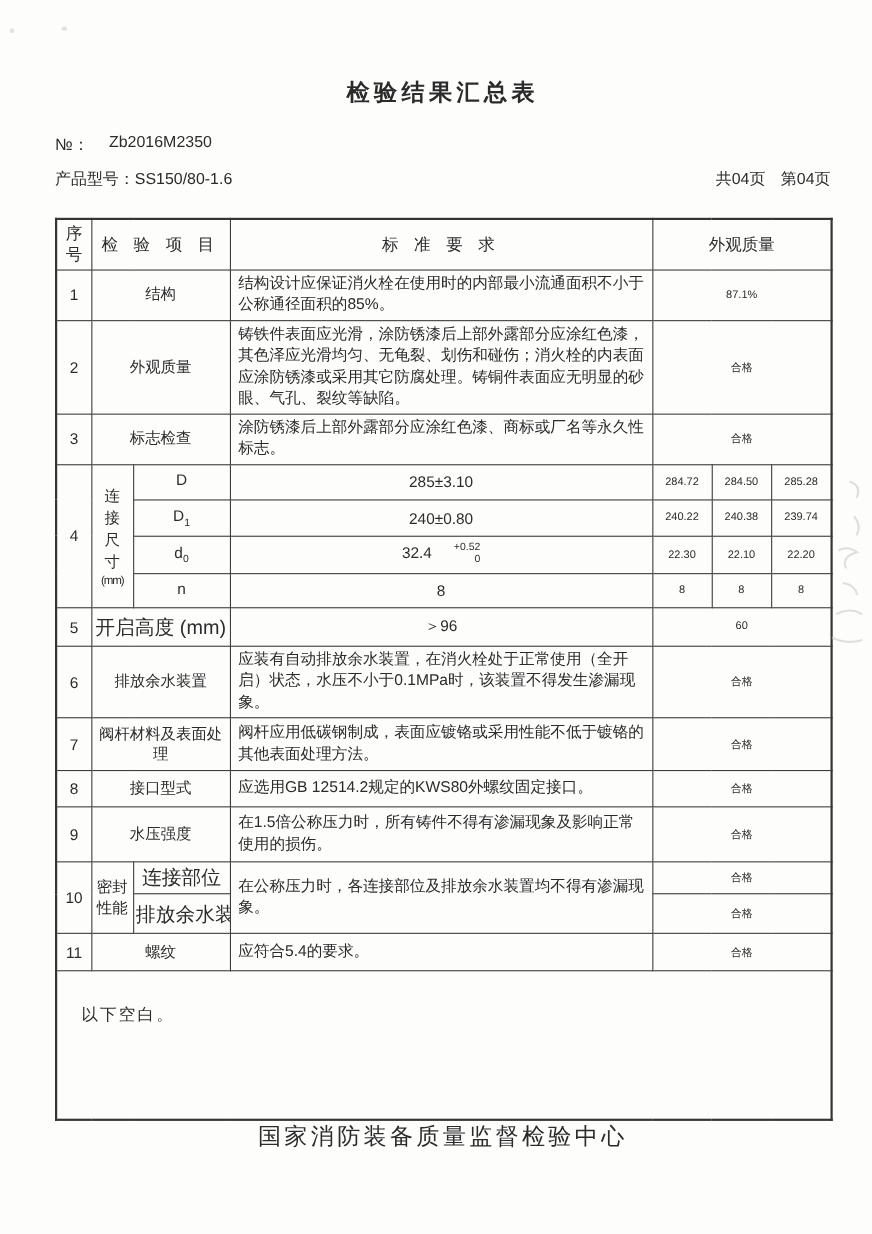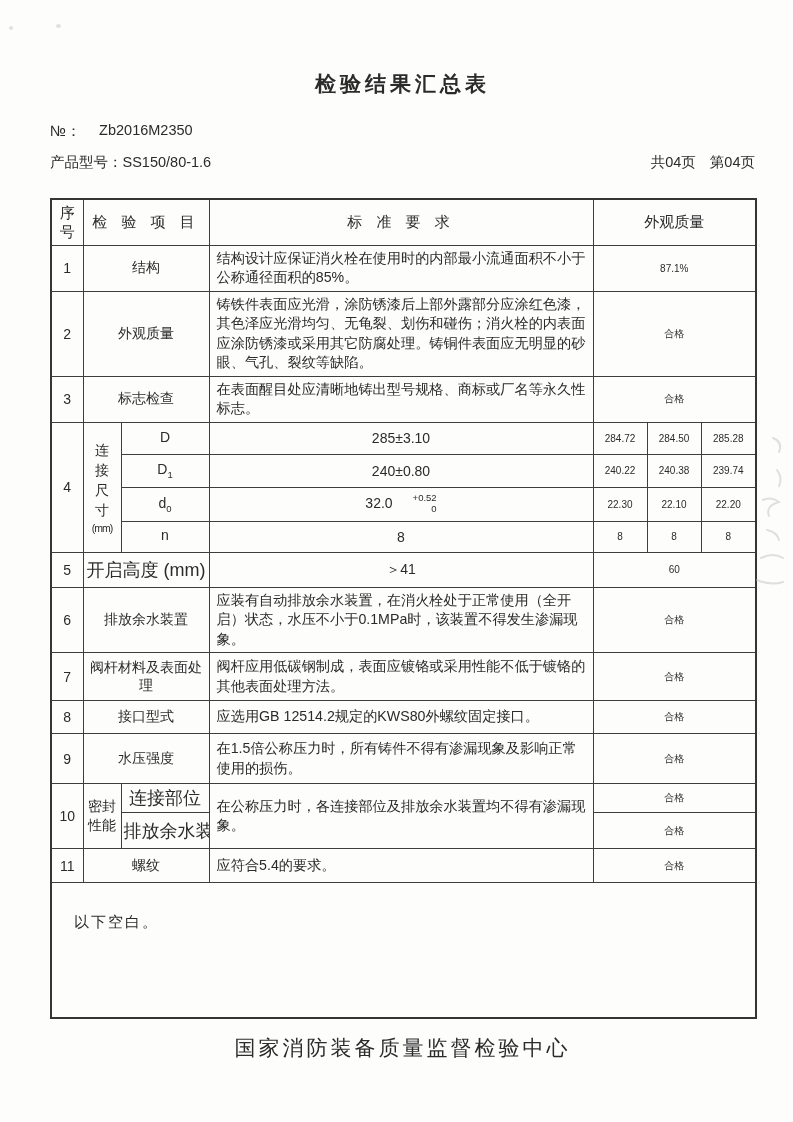--- a/index.html
+++ b/index.html
@@ -70,21 +70,20 @@
   
   tr.h-head { height:46px; }
   tr.h-r1 { height:43px; } tr.h-r2 { height:80px; } tr.h-r3 { height:45px; }
   tr.h-r4a { height:32px; } tr.h-r4b { height:33px; } tr.h-r4c { height:34px; } tr.h-r4d { height:31px; }
   tr.h-r5 { height:35px; } tr.h-r6 { height:64px; } tr.h-r7 { height:48px; }
   tr.h-r8 { height:33px; } tr.h-r9 { height:50px; }
   tr.h-r10a { height:29px; } tr.h-r10b { height:36px; }
   tr.h-r11 { height:34px; } tr.h-blank { height:135px; }
 
   .footer {
-    margin-top:15px;
     text-align:center;
     font-size:21px; font-weight:500;
     letter-spacing:3px;
   }
 </style>
 </head>
 <body>
 
 <div class="page">
   <div class="speck s1"></div>
@@ -140,21 +139,21 @@
         </tr>
         <tr class="h-r2">
           <td>2</td>
           <td colspan="2">外观质量</td>
           <td class="std-p">铸铁件表面应光滑，涂防锈漆后上部外露部分应涂红色漆，其色泽应光滑均匀、无龟裂、划伤和碰伤；消火栓的内表面应涂防锈漆或采用其它防腐处理。铸铜件表面应无明显的砂眼、气孔、裂纹等缺陷。</td>
           <td class="res" colspan="3">合格</td>
         </tr>
         <tr class="h-r3">
           <td>3</td>
           <td colspan="2">标志检查</td>
-          <td class="std-p">在表面醒目处应清晰地铸出型号规格、商标或厂名等永久性标志。</td>
+          <td class="std-p">涂防锈漆后上部外露部分应涂红色漆、商标或厂名等永久性标志。</td>
           <td class="res" colspan="3">合格</td>
         </tr>
 
         <tr class="h-r4a">
           <td rowspan="4">4</td>
           <td rowspan="4">
             <div class="vtext">连接尺寸</div>
             <div class="vunit">(mm)</div>
           </td>
           <td><span>D</span><sub></sub></td>
@@ -166,38 +165,38 @@
         <tr class="h-r4b">
           <td><span>D</span><sub>1</sub></td>
           <td>240±0.80</td>
           <td class="res">240.22</td>
           <td class="res">240.38</td>
           <td class="res">239.74</td>
         </tr>
         <tr class="h-r4c">
           <td><span>d</span><sub>0</sub></td>
           <td>
-            <span>32.0</span><span class="tol"><span>+0.52</span><span>0</span></span>
+            <span>32.4</span><span class="tol"><span>+0.52</span><span>0</span></span>
           </td>
           <td class="res">22.30</td>
           <td class="res">22.10</td>
           <td class="res">22.20</td>
         </tr>
         <tr class="h-r4d">
           <td><span>n</span><sub></sub></td>
           <td>8</td>
           <td class="res">8</td>
           <td class="res">8</td>
           <td class="res">8</td>
         </tr>
 
         <tr class="h-r5">
           <td>5</td>
           <td class="nowrap" colspan="2">开启高度 (mm)</td>
-          <td>＞41</td>
+          <td>＞96</td>
           <td class="res" colspan="3">60</td>
         </tr>
         <tr class="h-r6">
           <td>6</td>
           <td colspan="2">排放余水装置</td>
           <td class="std-p">应装有自动排放余水装置，在消火栓处于正常使用（全开启）状态，水压不小于0.1MPa时，该装置不得发生渗漏现象。</td>
           <td class="res" colspan="3">合格</td>
         </tr>
         <tr class="h-r7">
           <td>7</td>

